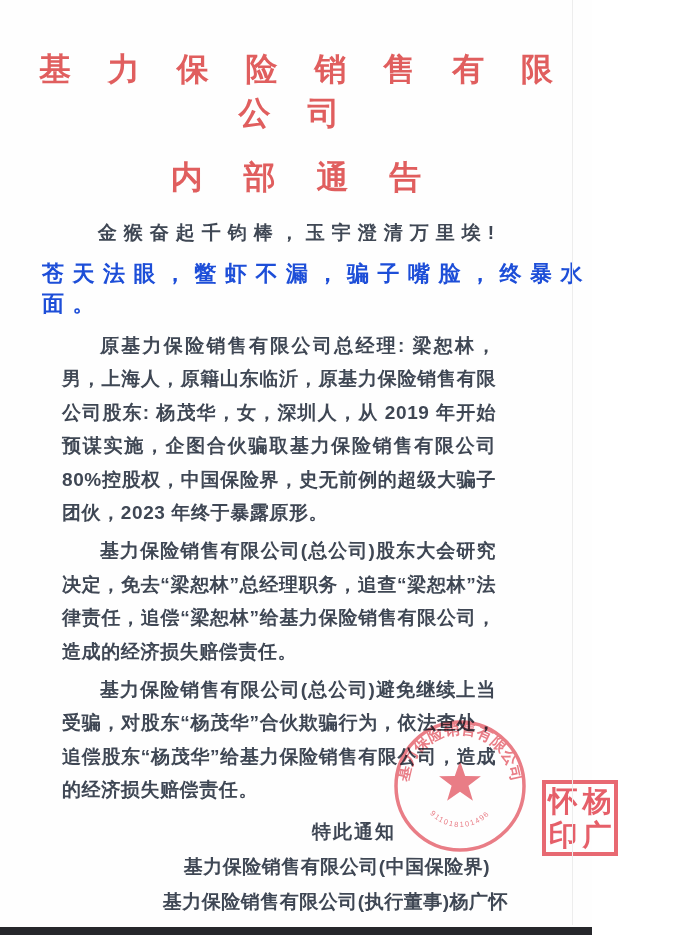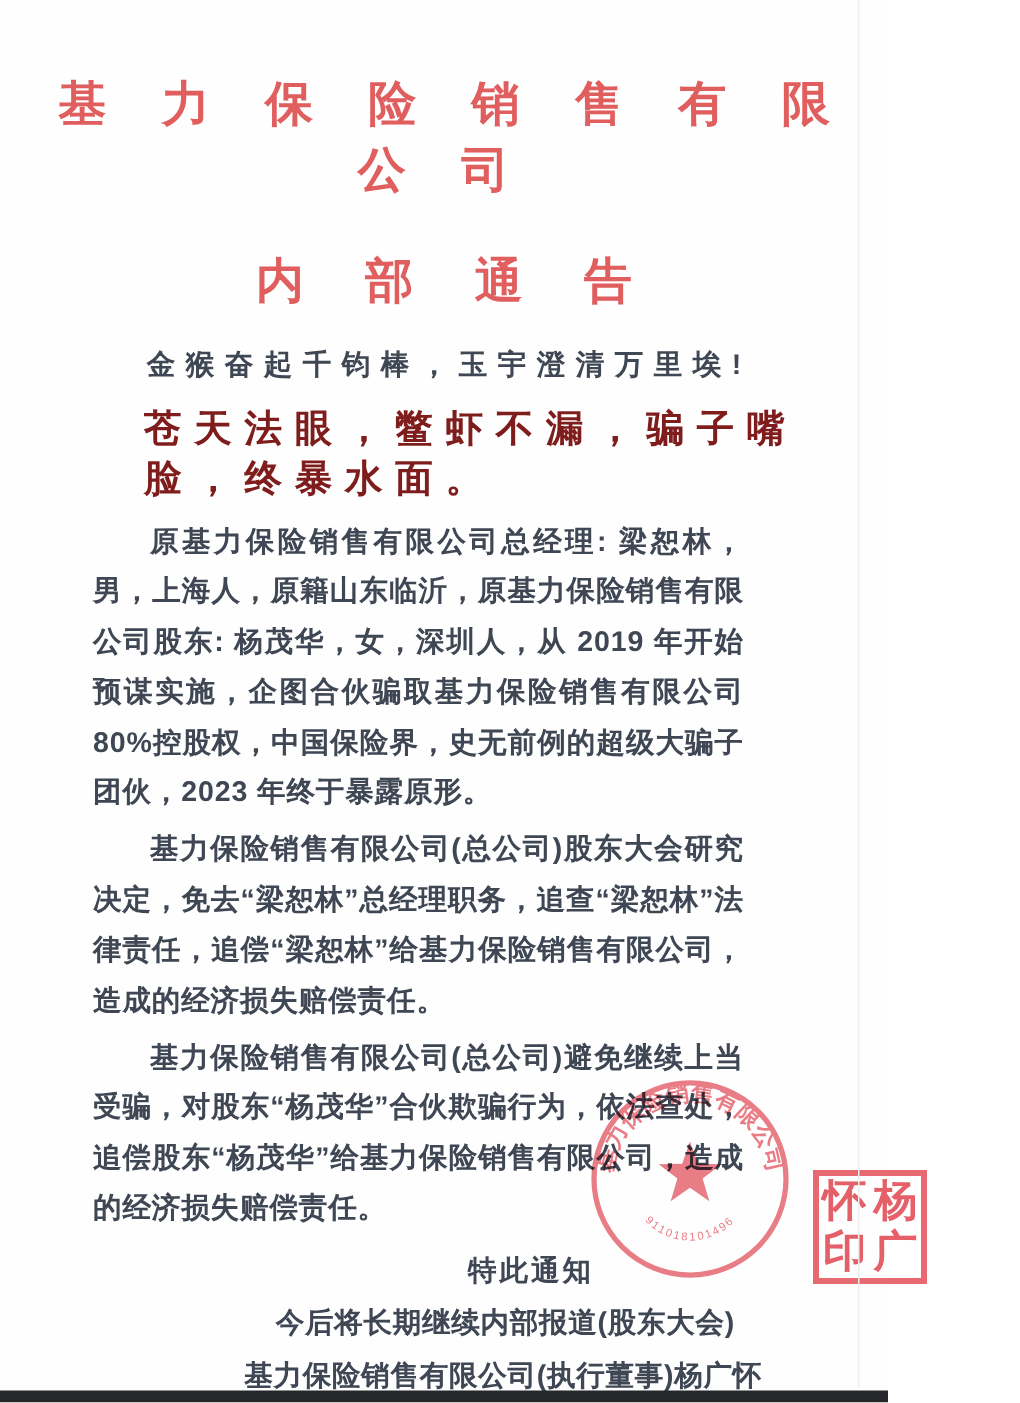--- a/index.html
+++ b/index.html
@@ -20,44 +20,44 @@
     margin:0;
     padding-top:48px;
     text-align:center;
     font-size:32px;
     font-weight:700;
     letter-spacing:14px;
     color:#e05e5e;
     text-indent:14px; 
   }
   .doc-subtitle{
-    margin:10px;
+    margin:0;
     padding-top:20px;
     text-align:center;
     font-size:32px;
     font-weight:700;
     letter-spacing:16px;
     color:#e05e5e;
     text-indent:16px;
   }
   .couplet1{
     margin:20px 0 0 0;
     text-align:center;
     font-size:19px;
     font-weight:700;
     letter-spacing:7px;
     color:#3f4754;
     text-indent:7px;
   }
   .couplet2{
-    margin:13px 0 0 96px;
-    font-size:25px;
+    margin:13px 0 0 42px;
+    font-size:22px;
     font-weight:700;
     letter-spacing:8.5px;
-    color:#7f1d1d;
+    color:#1d4ed8;
   }
   .body-text{
     margin:10px 96px 0 62px;
   }
   .body-text p{
     margin:0 0 5px 0;
     font-size:19px;
     line-height:33.4px;
     font-weight:600;
     letter-spacing:0.6px;
@@ -133,21 +133,21 @@
   <div class="couplet2">苍天法眼，鳖虾不漏，骗子嘴脸，终暴水面。</div>
 
   <div class="body-text">
     <p>原基力保险销售有限公司总经理: 梁恕林，男，上海人，原籍山东临沂，原基力保险销售有限公司股东: 杨茂华，女，深圳人，从 2019 年开始预谋实施，企图合伙骗取基力保险销售有限公司 80%控股权，中国保险界，史无前例的超级大骗子团伙，2023 年终于暴露原形。</p>
     <p>基力保险销售有限公司(总公司)股东大会研究决定，免去“梁恕林”总经理职务，追查“梁恕林”法律责任，追偿“梁恕林”给基力保险销售有限公司，造成的经济损失赔偿责任。</p>
     <p>基力保险销售有限公司(总公司)避免继续上当受骗，对股东“杨茂华”合伙欺骗行为，依法查处，追偿股东“杨茂华”给基力保险销售有限公司，造成的经济损失赔偿责任。</p>
   </div>
 
   <div class="closing-block">
     <div class="closing-line">特此通知</div>
-    <div class="sig-line1">今后将长期继续内部报道(股东大会)</div>
+    <div class="sig-line1">基力保险销售有限公司(中国保险界)</div>
     <div class="sig-line2">基力保险销售有限公司(执行董事)杨广怀</div>
     <div class="date-line">2023 年 4 月 13 日</div>
   </div>
 
   <svg class="round-seal" viewBox="0 0 140 140" xmlns="http://www.w3.org/2000/svg" aria-hidden="true">
     <defs>
       <path id="arcTop" d="M 21.1,87.8 A 52,52 0 1 1 118.9,87.8" fill="none"></path>
       <path id="arcBot" d="M 36.4,93.5 A 41,41 0 0 0 103.6,93.5" fill="none"></path>
     </defs>
     <circle cx="70" cy="70" r="64" fill="none" stroke="currentColor" stroke-width="3.5"></circle>

